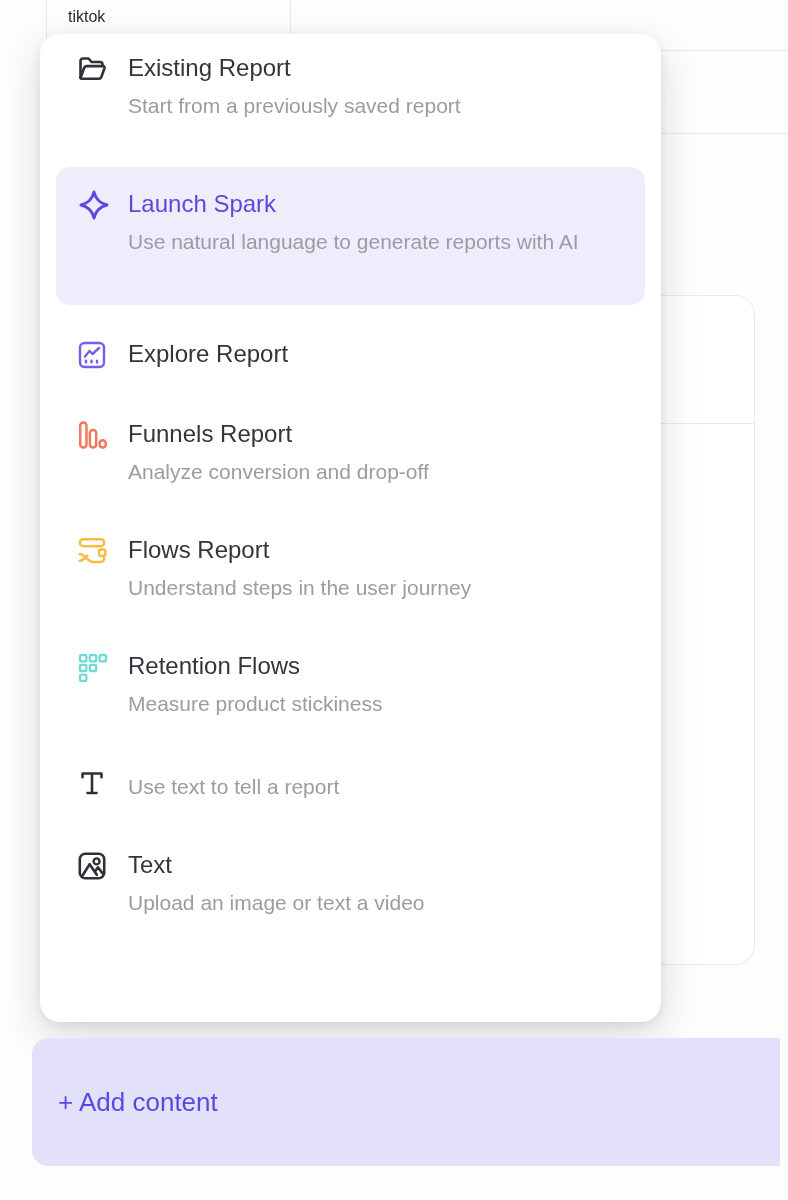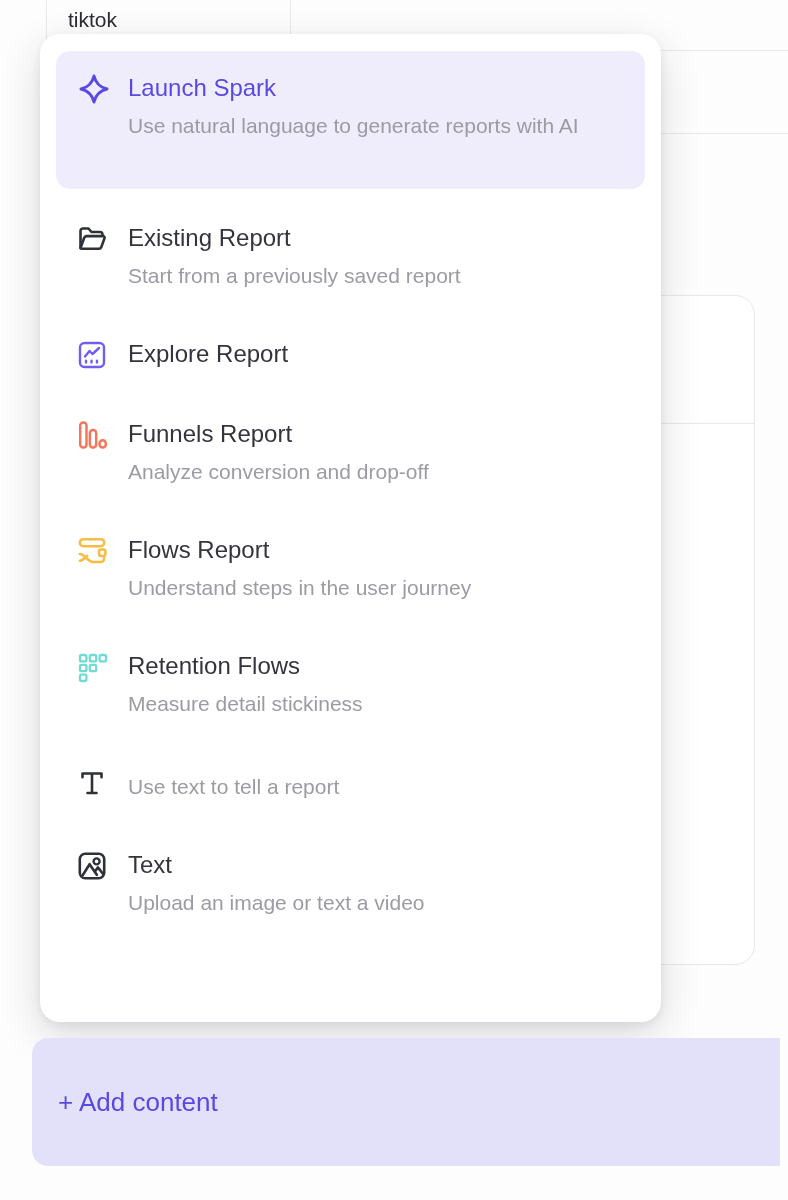--- a/index.html
+++ b/index.html
@@ -14,21 +14,21 @@
   .bg-vline-left{left:46px;top:0;width:1px;height:40px;}
   .bg-vline-mid{left:290px;top:0;width:1px;height:50px;}
   .bg-hline-top{left:290px;top:50px;right:0;height:1px;}
   .bg-hline-right{left:655px;top:133px;right:0;height:1px;}
   .bg-card{
     position:absolute;left:520px;top:295px;width:233px;height:668px;
     border:1px solid #e9e9ec;border-radius:20px;background:#ffffff;
   }
   .bg-card-divider{position:absolute;left:0;right:0;top:127px;height:1px;background:#e9e9ec;}
   .bg-partial-label{
-    position:absolute;left:68px;top:8px;font-size:21px;color:#2c2d33;
+    position:absolute;left:68px;top:8px;font-size:16px;color:#2c2d33;
   }
   
   .menu{
     position:absolute;left:40px;top:34px;width:621px;height:988px;
     background:#ffffff;border-radius:20px;box-sizing:border-box;
     padding:17px 16px 0 16px;
     box-shadow:0 14px 40px rgba(35,35,60,.16),0 3px 10px rgba(35,35,60,.07);
   }
   .item{display:flex;align-items:flex-start;gap:20px;padding-left:20px;margin-bottom:46px;cursor:pointer;}
   .item .icon{width:32px;height:32px;flex:0 0 32px;margin-top:2px;}
@@ -55,42 +55,42 @@
 <div class="bg-line bg-vline-left"></div>
 <div class="bg-line bg-vline-mid"></div>
 <div class="bg-line bg-hline-top"></div>
 <div class="bg-line bg-hline-right"></div>
 <div class="bg-partial-label">tiktok</div>
 <div class="bg-card">
   <div class="bg-card-divider"></div>
 </div>
 
 <div class="menu" id="menu">
-  <div class="item highlighted">
-    <span class="icon" style="color: rgb(90, 73, 224);">
-        <svg viewBox="0 0 32 32">
-          <path d="M16 3 C17.6 9.8 22.2 14.4 29 16 C22.2 17.6 17.6 22.2 16 29 C14.4 22.2 9.8 17.6 3 16 C9.8 14.4 14.4 9.8 16 3 Z" fill="none" stroke="currentColor" stroke-linecap="round" stroke-linejoin="round" stroke-width="3"></path>
-        </svg>
-      </span>
-    <div class="texts">
-      <div class="title">Launch Spark</div>
-      <div class="subtitle">Use natural language to generate reports with AI</div>
-    </div>
-  </div>
-
   <div class="item">
     <span class="icon" style="color: rgb(47, 49, 56);">
         <svg viewBox="0 0 32 32">
           <path d="M4.5 25 V8 a2.5 2.5 0 0 1 2.5-2.5 h5.5 l3 3.5 h8.5 a2.5 2.5 0 0 1 2.5 2.5 v1.3" fill="none" stroke="currentColor" stroke-linecap="round" stroke-linejoin="round" stroke-width="2.6"></path>
           <path d="M4.5 25 L8.2 14.8 a2.6 2.6 0 0 1 2.4-1.7 H27 a1.6 1.6 0 0 1 1.5 2.1 L25.3 24.1 a2.6 2.6 0 0 1-2.4 1.7 H5.8 A1.4 1.4 0 0 1 4.5 25 Z" fill="none" stroke="currentColor" stroke-linecap="round" stroke-linejoin="round" stroke-width="2.6"></path>
         </svg>
       </span>
     <div class="texts">
       <div class="title">Existing Report</div>
       <div class="subtitle">Start from a previously saved report</div>
+    </div>
+  </div>
+
+  <div class="item highlighted">
+    <span class="icon" style="color: rgb(90, 73, 224);">
+        <svg viewBox="0 0 32 32">
+          <path d="M16 3 C17.6 9.8 22.2 14.4 29 16 C22.2 17.6 17.6 22.2 16 29 C14.4 22.2 9.8 17.6 3 16 C9.8 14.4 14.4 9.8 16 3 Z" fill="none" stroke="currentColor" stroke-linecap="round" stroke-linejoin="round" stroke-width="3"></path>
+        </svg>
+      </span>
+    <div class="texts">
+      <div class="title">Launch Spark</div>
+      <div class="subtitle">Use natural language to generate reports with AI</div>
     </div>
   </div>
 
   <div class="item">
     <span class="icon" style="color: rgb(111, 94, 241);">
         <svg viewBox="0 0 32 32">
           <rect x="4" y="4" width="24" height="24" rx="4.5" fill="none" stroke="currentColor" stroke-linecap="round" stroke-linejoin="round" stroke-width="2.4"></rect>
           <path d="M9 17.5 l4.5-5.5 3 3 L23 9" fill="none" stroke="currentColor" stroke-linecap="round" stroke-linejoin="round" stroke-width="2.4"></path>
           <path d="M10 21.8 v1.6 M15.5 21.8 v1.6 M21 21.8 v1.6" fill="none" stroke="currentColor" stroke-linecap="round" stroke-linejoin="round" stroke-width="2.4"></path>
         </svg>
@@ -137,21 +137,21 @@
             <rect x="13.8" y="4" width="6.4" height="6.4" rx="1.5"></rect>
             <rect x="23.6" y="4" width="6.4" height="6.4" rx="1.5"></rect>
             <rect x="4" y="13.8" width="6.4" height="6.4" rx="1.5"></rect>
             <rect x="13.8" y="13.8" width="6.4" height="6.4" rx="1.5"></rect>
             <rect x="4" y="23.6" width="6.4" height="6.4" rx="1.5"></rect>
           </g>
         </svg>
       </span>
     <div class="texts">
       <div class="title">Retention Flows</div>
-      <div class="subtitle">Measure detail stickiness</div>
+      <div class="subtitle">Measure product stickiness</div>
     </div>
   </div>
 
   <div class="item">
     <span class="icon" style="color: rgb(47, 49, 56);">
         <svg viewBox="0 0 32 32">
           <path d="M6.5 6.5 h19 M6.5 6.5 v3.8 M25.5 6.5 v3.8 M16 6.5 v19.5 M11.5 26 h9" fill="none" stroke="currentColor" stroke-linecap="round" stroke-linejoin="round" stroke-width="2.6"></path>
         </svg>
       </span>
     <div class="texts">

